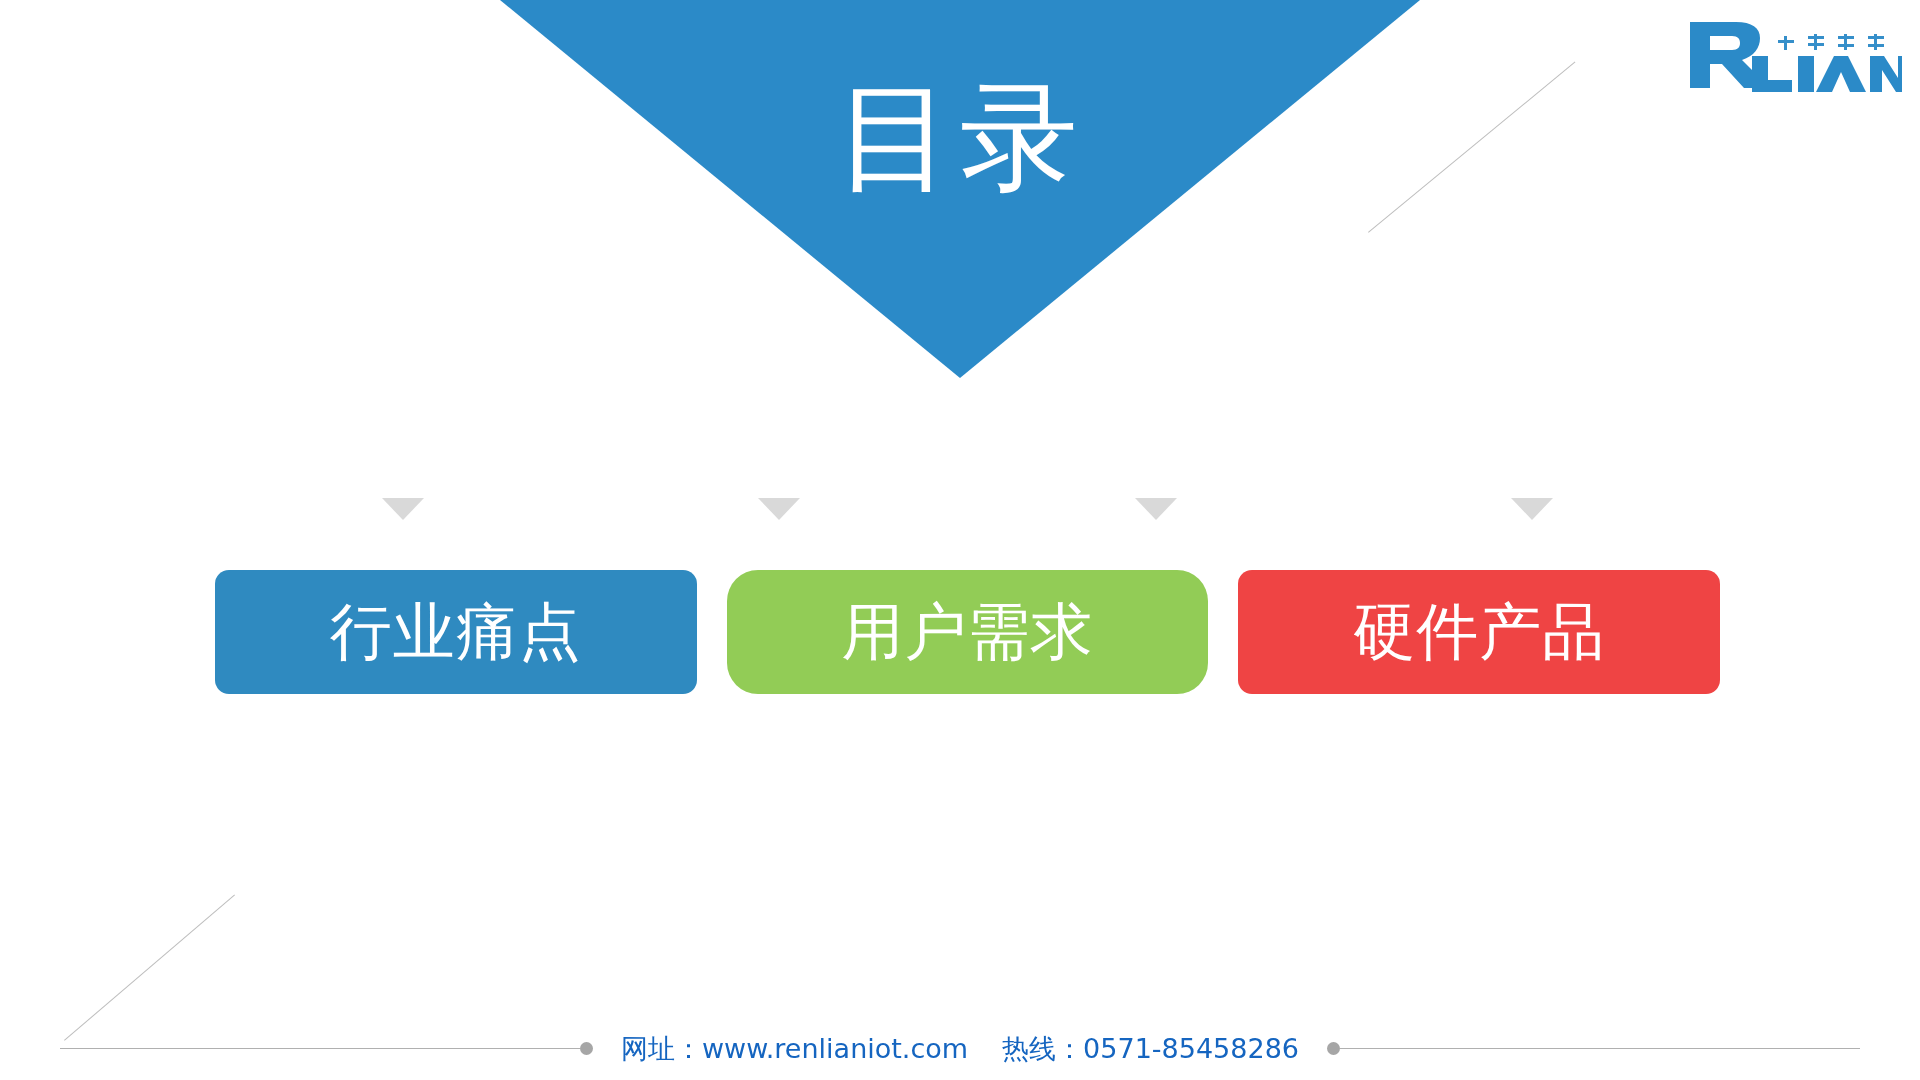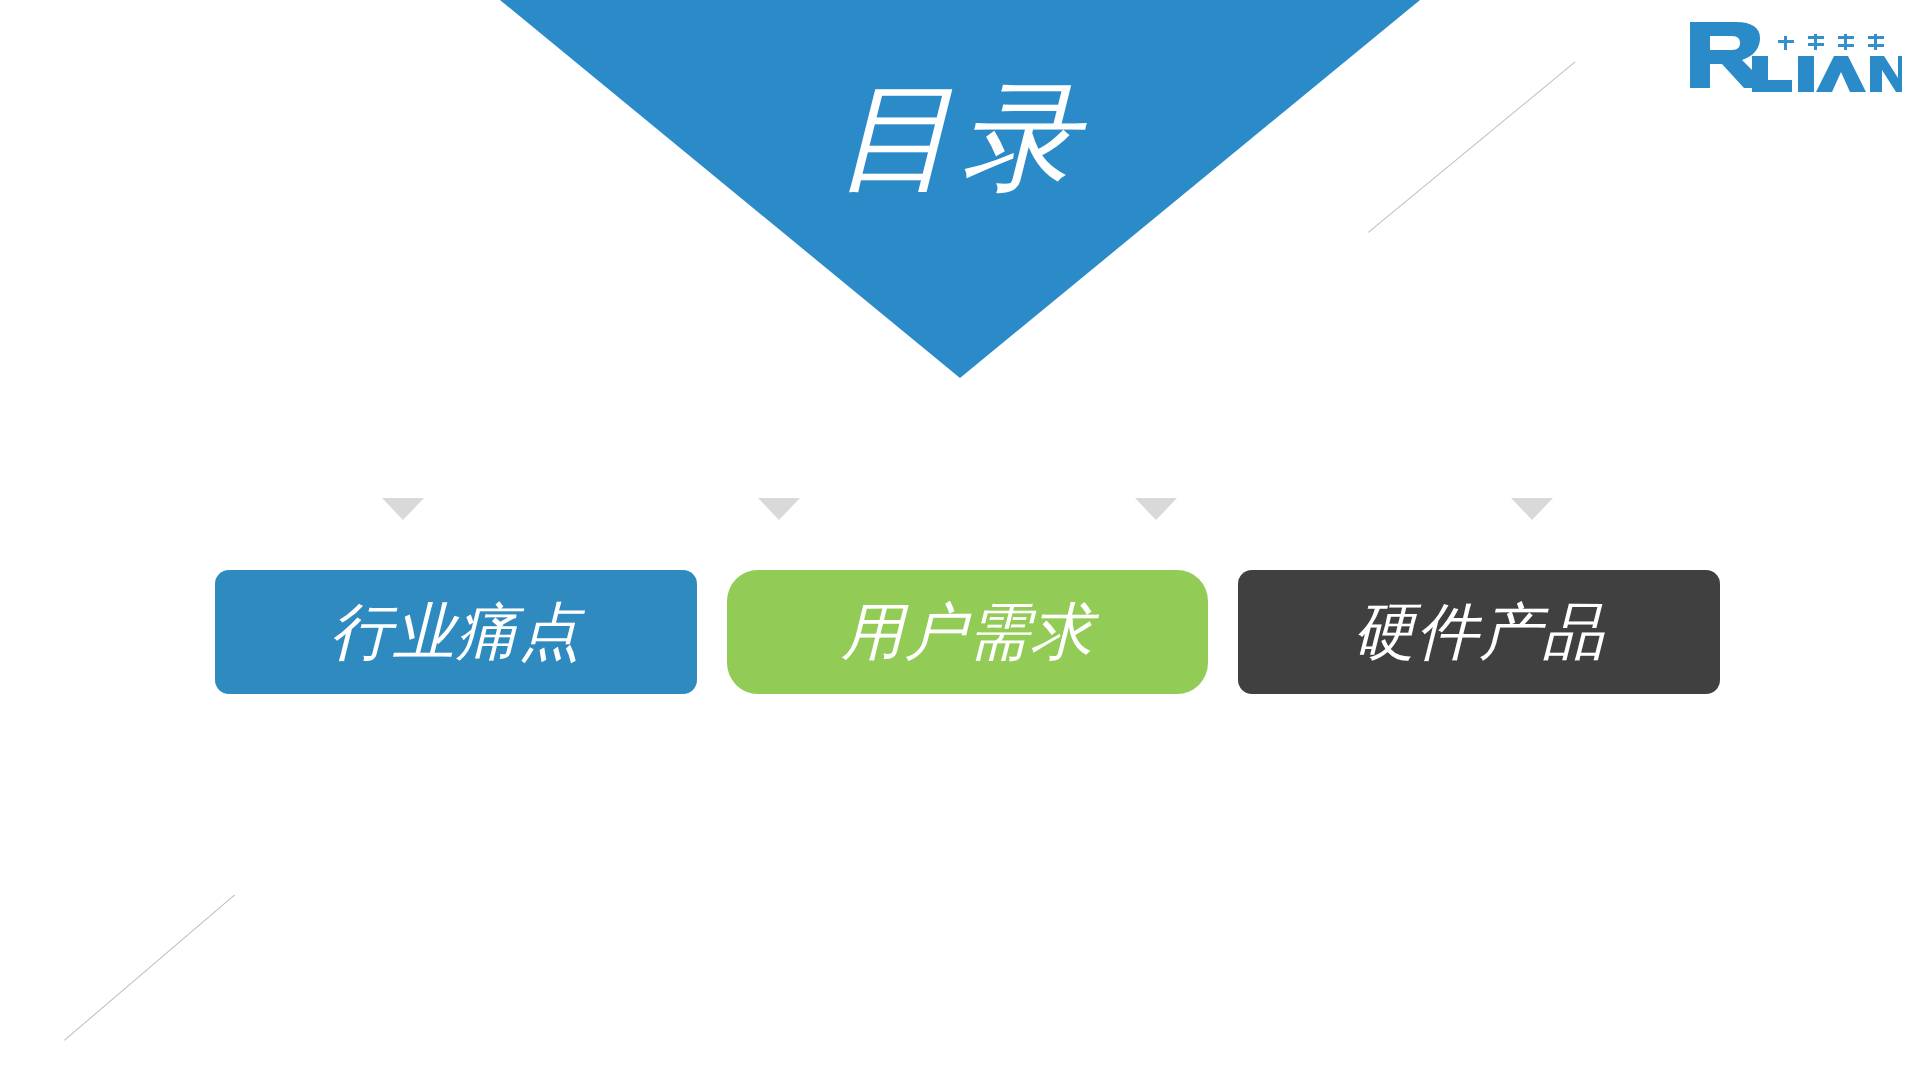--- a/index.html
+++ b/index.html
@@ -10,21 +10,20 @@
   }
   body {
     font-family: "Liberation Sans", "DejaVu Sans", sans-serif;
   }
   #slide {
     position: relative;
     width: 1920px;
     height: 1080px;
     background: #ffffff;
     overflow: hidden;
-    font-style: italic;
   }
 
   
   .deco-line {
     position: absolute;
     background: #bdbdbd;
     height: 1px;
     transform-origin: 0 0;
     pointer-events: none;
   }
@@ -221,19 +220,28 @@
     </div>
   </div>
 
   <div class="chips">
     <div class="chip" style="background: rgb(47, 138, 192);">
       <span>行业痛点</span>
     </div>
     <div class="chip" style="background: rgb(146, 204, 86); border-radius: 31px;">
       <span>用户需求</span>
     </div>
-    <div class="chip" style="background: #404040;">
+    <div class="chip" style="background: #ef4444;">
       <span>硬件产品</span>
     </div>
   </div>
 
+  <div class="footer">
+    <div class="footer-rule left" style="background: rgb(176, 176, 176);"></div>
+    <div class="footer-dot" style="background: rgb(166, 166, 166);"></div>
+    <div class="footer-text" style="color: rgb(21, 101, 192);">
+      <span>网址：</span><span>www.renlianiot.com</span><span class="footer-gap"></span><span>热线：</span><span>0571-85458286</span>
+    </div>
+    <div class="footer-dot" style="background: rgb(166, 166, 166);"></div>
+    <div class="footer-rule right" style="background: rgb(176, 176, 176);"></div>
+  </div>
 
 </div>
 
 </body></html>

